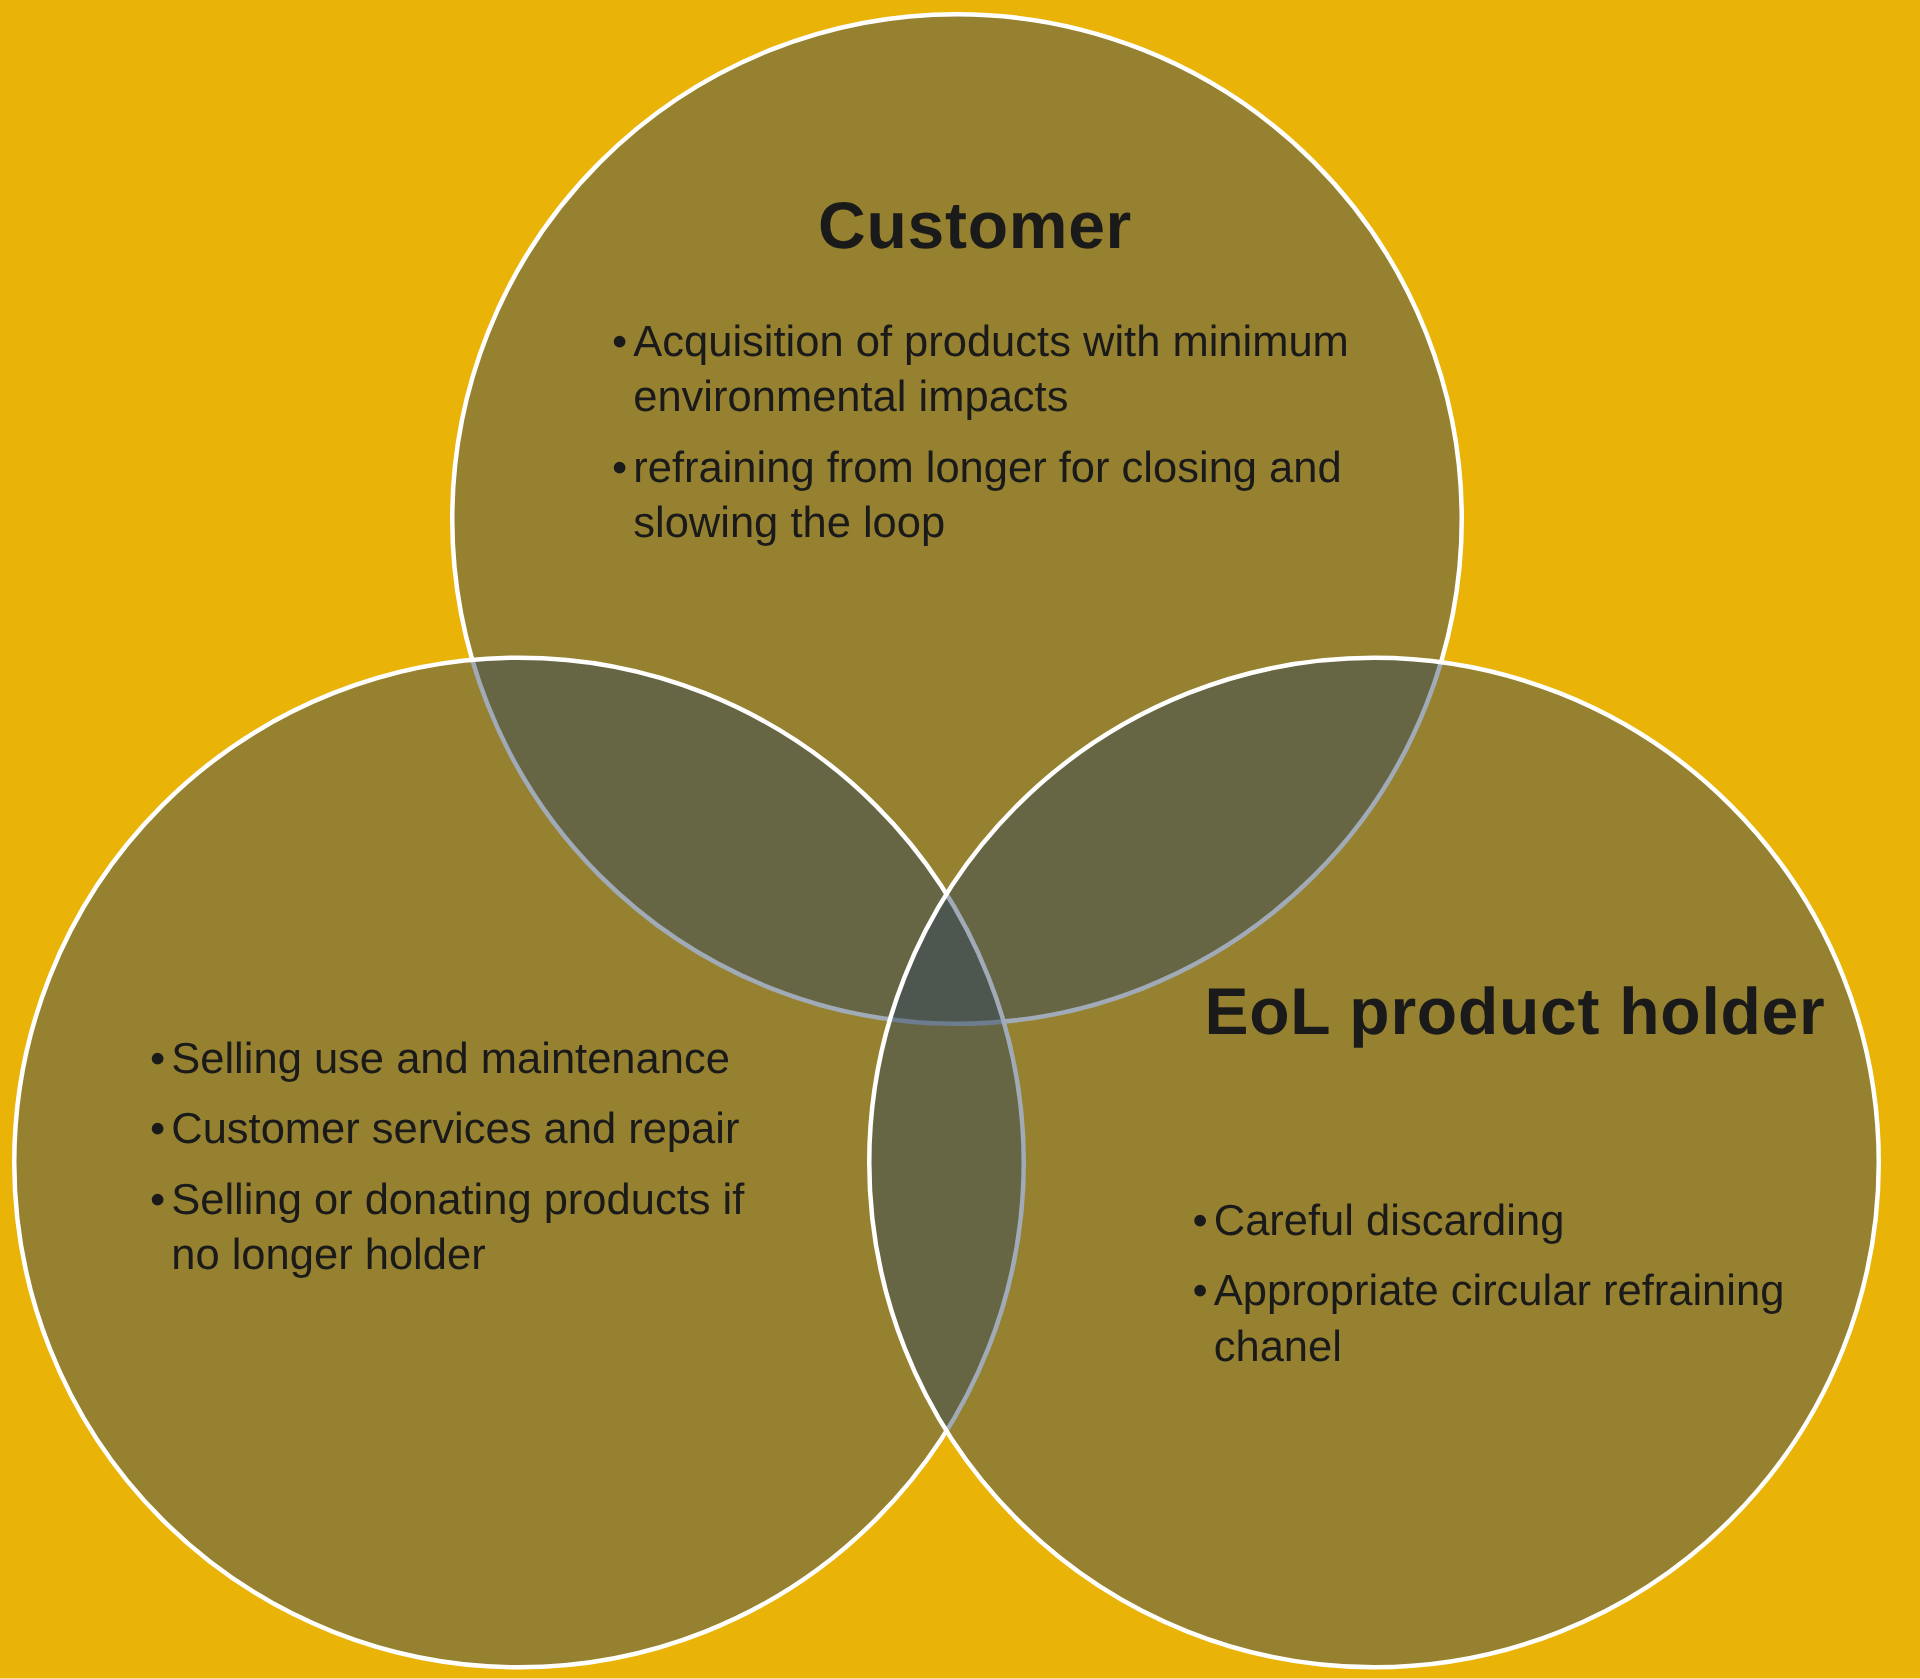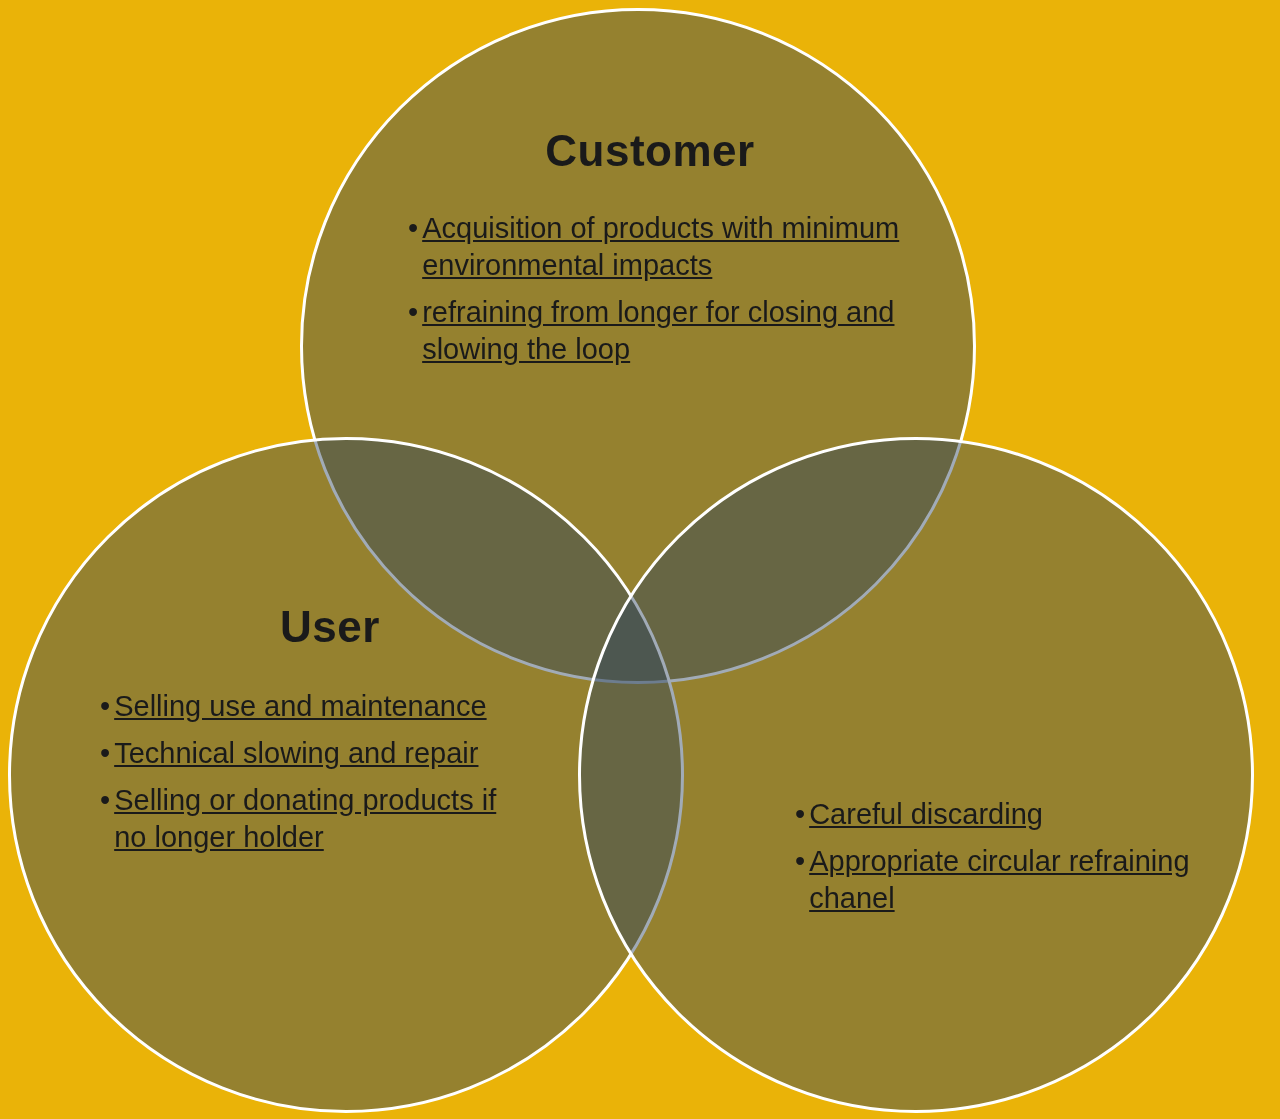--- a/index.html
+++ b/index.html
@@ -55,21 +55,20 @@
     display: flex;
     align-items: flex-start;
     margin-bottom: 10px;
   }
   .bullet-marker {
     flex: 0 0 auto;
     margin-right: 4px;
   }
   .bullet-text {
     flex: 1 1 auto;
-    text-decoration: underline;
   }
 </style>
 </head>
 <body>
 
 <div class="canvas">
 
   <div class="circle circle-customer"></div>
   <div class="circle circle-user"></div>
   <div class="circle circle-eol"></div>
@@ -80,37 +79,37 @@
     <div class="bullet-item">
       <span class="bullet-marker">•</span>
       <span class="bullet-text">Acquisition of products with minimum environmental impacts</span>
     </div>
     <div class="bullet-item">
       <span class="bullet-marker">•</span>
       <span class="bullet-text">refraining from longer for closing and slowing the loop</span>
     </div>
   </div>
 
-  <div class="label-block circle-title title-user">User</div>
 
   <div class="label-block bullets bullets-user">
     <div class="bullet-item">
       <span class="bullet-marker">•</span>
       <span class="bullet-text">Selling use and maintenance</span>
     </div>
     <div class="bullet-item">
       <span class="bullet-marker">•</span>
-      <span class="bullet-text">Technical slowing and repair</span>
+      <span class="bullet-text">Customer services and repair</span>
     </div>
     <div class="bullet-item">
       <span class="bullet-marker">•</span>
       <span class="bullet-text">Selling or donating products if no longer holder</span>
     </div>
   </div>
 
+  <div class="label-block circle-title title-eol">EoL product holder</div>
 
   <div class="label-block bullets bullets-eol">
     <div class="bullet-item">
       <span class="bullet-marker">•</span>
       <span class="bullet-text">Careful discarding</span>
     </div>
     <div class="bullet-item">
       <span class="bullet-marker">•</span>
       <span class="bullet-text">Appropriate circular refraining chanel</span>
     </div>

